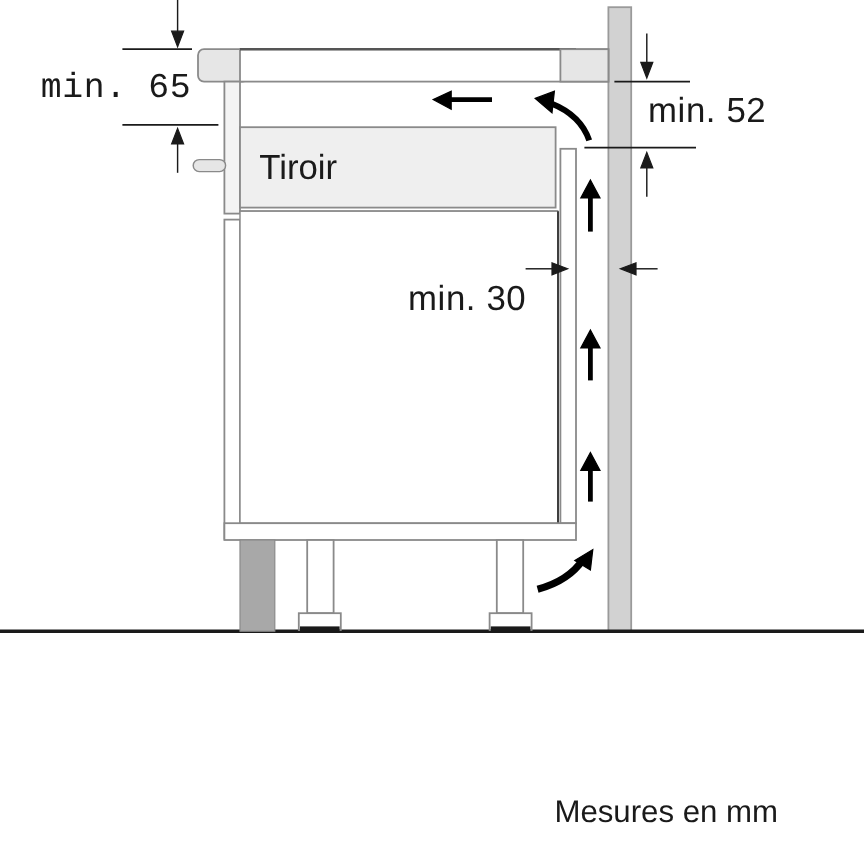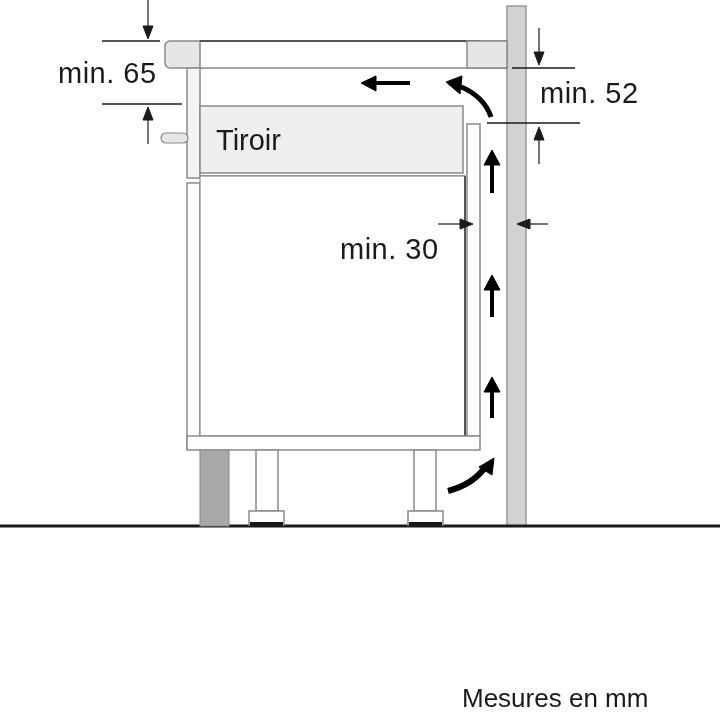--- a/index.html
+++ b/index.html
@@ -102,17 +102,17 @@
       <path d="M491,117 Q484,96 459,86" fill="none" stroke-width="5"></path>
       <polygon points="446,82 462,76 460,94"></polygon>
     </g>
     <g>
         <line x1="410" y1="83" x2="375" y2="83" stroke-width="4"></line>
         <polygon points="376,76 376,91 361,83"></polygon>
       </g>
   </g>
 </svg>
 
-<div class="lbl dim" style="left:58px;top:57px;">min. 65</div>
+<div class="lbl dim" style="left:34px;top:57px;font-family:Liberation Mono, monospace;">min. 65</div>
 <div class="lbl dim" style="left:540px;top:77px;">min. 52</div>
 <div class="lbl dim" style="left:340px;top:233px;">min. 30</div>
 <div class="lbl tiroir" style="left:216px;top:124px;text-align:right;">Tiroir</div>
-<div class="lbl units" style="left:462px;top:683px;">Mesures en mm</div>
+<div class="lbl units" style="left:462px;top:661px;">Mesures en mm</div>
 
 </body></html>

